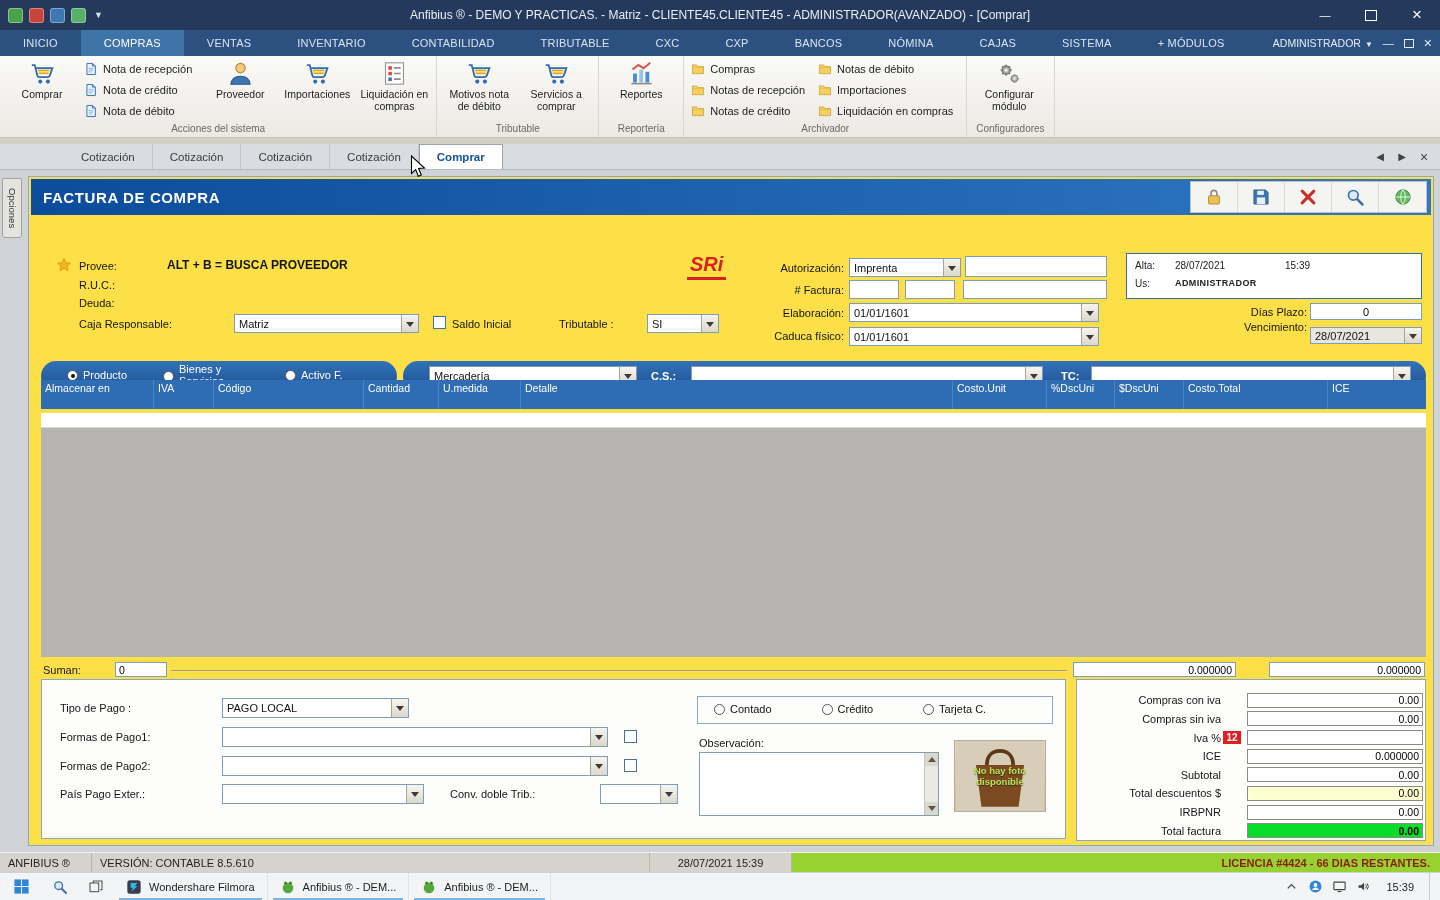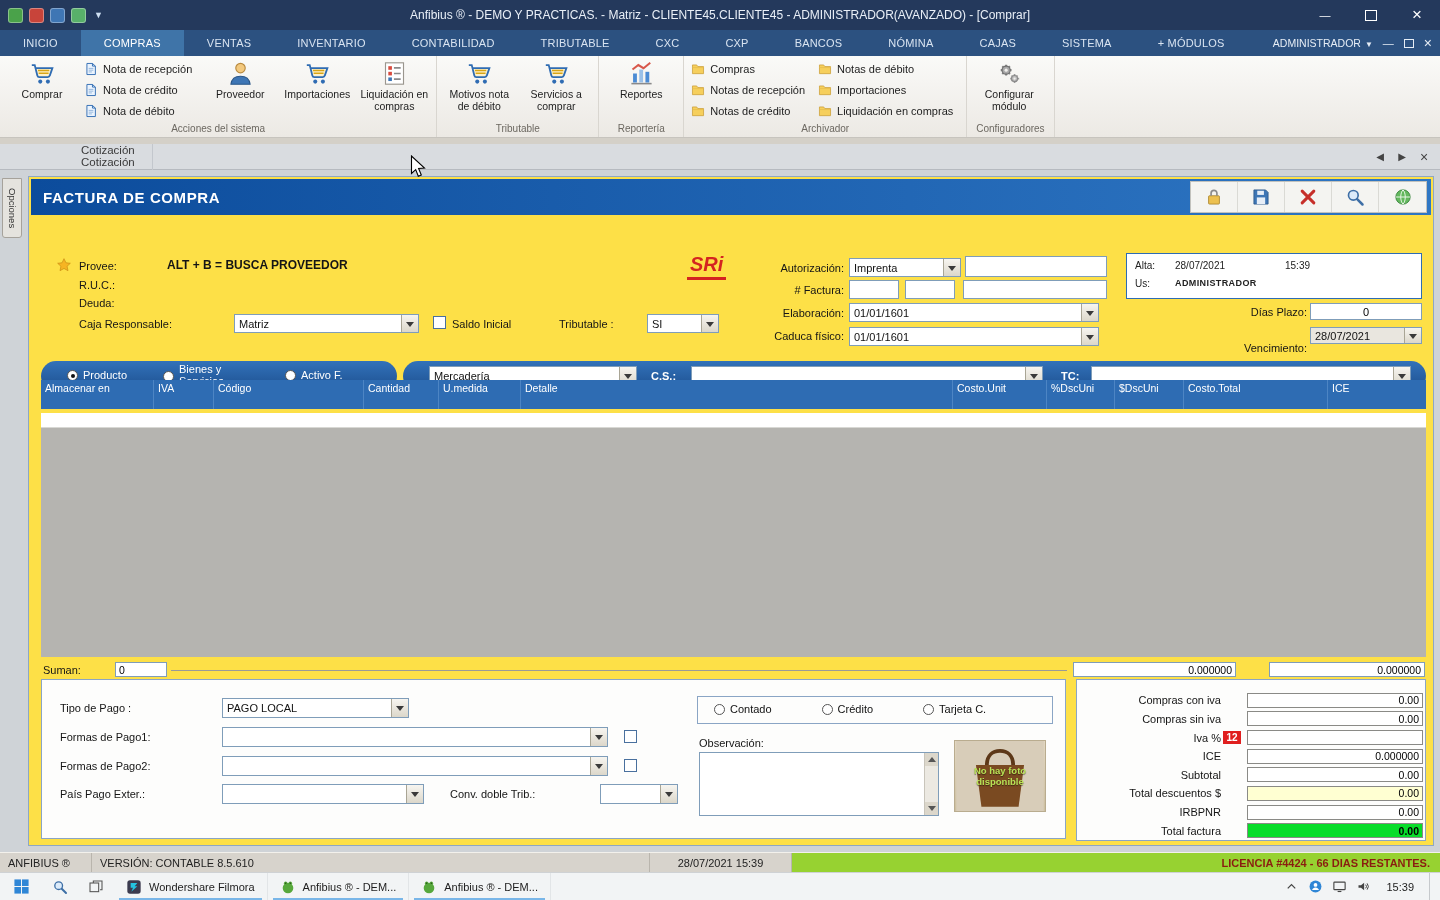--- a/index.html
+++ b/index.html
@@ -43,21 +43,21 @@
   .ritems { flex:1; display:flex; flex-flow:column wrap; align-content:flex-start; height:64px; column-gap:3px; }
   .ritem { cursor:default; color:#1d1d1d; }
   .ritem[data-size="large"] { width:74px; height:64px; display:flex; flex-direction:column; align-items:center; text-align:center; font-size:10.5px; line-height:1.12; padding-top:2px; }
   .ritem[data-size="large"] .ric { width:27px; height:27px; margin-bottom:2px; flex:none; }
   .ritem[data-size="small"] { height:21px; display:flex; align-items:center; gap:5px; font-size:11px; padding:0 8px 0 2px; }
   .ritem[data-size="small"] .ric { width:14px; height:14px; flex:none; }
   .rlabel { height:15px; text-align:center; font-size:10px; color:#6c6861; white-space:nowrap; padding:1px 4px 0; }
 
   
   .tabstrip { position:absolute; top:144px; left:0; width:100%; height:26px; background:#d9dce0; border-bottom:1px solid #b6bac0; display:flex; align-items:flex-end; padding-left:64px; }
-  .dtabs { display:flex; height:25px;flex-direction:column; }
+  .dtabs { display:flex; height:25px; }
   .dtab { padding:0 17px; display:flex; align-items:center; font-size:11.5px; color:#3a3a3a; border-right:1px solid #c3c7cd; }
   .dtab.active { background:#fff; color:#14529f; font-weight:bold; border:1px solid #9aa2ac; border-bottom:none; }
   .tabnav { margin-left:auto; display:flex; align-items:center; gap:6px; padding-right:8px; height:100%; color:#444; }
   .tn { font-size:10px; width:16px; text-align:center; }
   .tn-left::before{content:"◀";} .tn-right::before{content:"▶";} .tn-close::before{content:"×"; font-size:14px;}
 
   
   .workspace { position:absolute; top:170px; left:0; width:1440px; height:682px; background:#cfd3d7; }
   .opciones-tab { position:absolute; left:2px; top:8px; width:20px; height:60px; background:#e5e3de; border:1px solid #a6a29b; border-radius:0 0 3px 3px; writing-mode:vertical-rl; display:flex; align-items:center; justify-content:center; font-size:9.5px; color:#333; }
   .doc { position:absolute; left:28px; top:6px; width:1406px; height:670px; background:#fde047; border:1px solid #8ea7c4; }
@@ -589,21 +589,21 @@
           <span style="width:110px">28/07/2021</span>
           <span>15:39</span>
         </div>
         <div class="row2">
           <span style="width:40px">Us:</span>
           <span style="font-weight:bold;font-size:9px;letter-spacing:.4px">ADMINISTRADOR</span>
         </div>
       </div>
       <div class="lbl r" style="left:1160px;top:129px;width:118px">Días Plazo:</div>
       <div class="fld center" style="left:1281px;top:126px;width:112px;height:17px">0</div>
-      <div class="lbl r" style="left:1160px;top:165px;width:118px">Vencimiento:</div>
+      <div class="lbl r" style="left:1160px;top:144px;width:118px">Vencimiento:</div>
       <div class="dd" style="left:1281px;top:150px;width:112px;height:17px;background:#e9e6df">
         <span class="val">28/07/2021</span>
           <span class="arw"></span>
       </div>
 
       <div class="pbar pbar-left">
 
           <label class="radio-wrap">
             <span class="rdo selected"></span>
             <span class="rlab">Producto</span>

